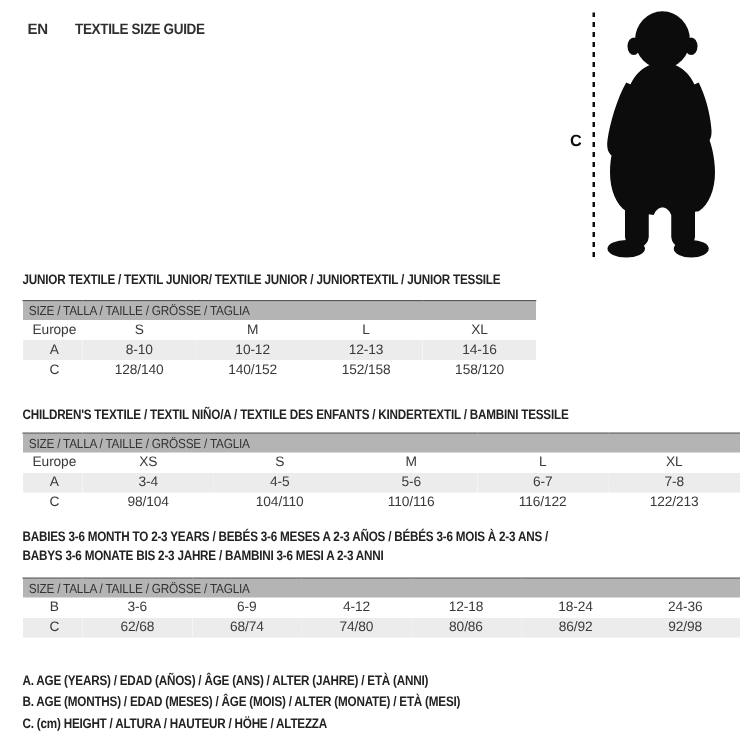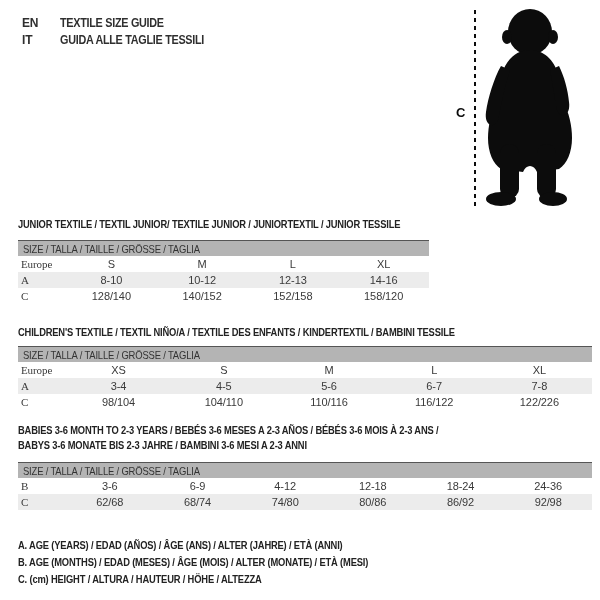--- a/index.html
+++ b/index.html
@@ -32,21 +32,21 @@
     position:absolute;left:18px;font-size:11px;font-weight:bold;color:#222;
     white-space:nowrap;letter-spacing:-0.2px;transform:scaleX(0.85);transform-origin:0 0;
     line-height:15px;
   }
   
   table.size-table{
     position:absolute;left:18px;border-collapse:collapse;table-layout:fixed;
     font-size:11px;color:#3a3a3a;border-top:1px solid var(--table-top-line);
   }
   .size-table td{height:16px;padding:0;text-align:center;letter-spacing:-0.1px;overflow:hidden;}
-  .size-table td.lbl{text-align:left;padding-left:3px;font-family:Liberation Serif, serif;}
+  .size-table td.lbl{text-align:center;padding-left:3px;}
   .size-table td.bar{background:var(--size-bar-bg);text-align:left;padding-left:5px;height:15px;color:#333;}
   .size-table td.bar span{display:inline-block;white-space:nowrap;font-size:10.5px;letter-spacing:-0.2px;transform:scaleX(0.9);transform-origin:0 50%;}
   .size-table tr.alt td{background:var(--row-alt-bg);}
   .t-junior{top:240px;width:411px;}
   .t-children{top:346px;width:574px;}
   .t-babies{top:462px;width:574px;}
   .h-junior{top:217px;}
   .h-children{top:325px;}
   .h-babies{top:423px;}
   
@@ -54,24 +54,20 @@
   .footnote{height:17.2px;font-size:11px;font-weight:bold;color:#222;white-space:nowrap;
     letter-spacing:-0.2px;transform:scaleX(0.85);transform-origin:0 50%;display:flex;align-items:center;}
 </style>
 </head>
 <body>
 
 <div class="lang-block">
   <div class="lang-row">
     <span class="lang-code">EN</span>
     <span class="lang-label">TEXTILE SIZE GUIDE</span>
-  </div>
-  <div class="lang-row">
-    <span class="lang-code">IT</span>
-    <span class="lang-label">GUIDA ALLE TAGLIE TESSILI</span>
   </div>
 </div>
 
 <div class="measure-line"></div>
 <div class="measure-label">C</div>
 <svg class="baby-svg" width="92" height="202" viewBox="0 0 90 202" xmlns="http://www.w3.org/2000/svg">
   <g fill="#0c0c0c">
     <ellipse cx="46" cy="26" rx="22" ry="23"></ellipse>
     <ellipse cx="23" cy="31" rx="5" ry="7"></ellipse>
     <ellipse cx="69" cy="31" rx="5" ry="7"></ellipse>
@@ -152,21 +148,21 @@
     <td>5-6</td>
     <td>6-7</td>
     <td>7-8</td>
   </tr>
   <tr>
     <td class="lbl">C</td>
     <td>98/104</td>
     <td>104/110</td>
     <td>110/116</td>
     <td>116/122</td>
-    <td>122/226</td>
+    <td>122/213</td>
   </tr>
 </tbody>
   </table>
 
 <div class="heading h-babies">
   <div>BABIES 3-6 MONTH TO 2-3 YEARS / BEBÉS 3-6 MESES A 2-3 AÑOS / BÉBÉS 3-6 MOIS À 2-3 ANS /</div>
   <div>BABYS 3-6 MONATE BIS 2-3 JAHRE / BAMBINI 3-6 MESI A 2-3 ANNI</div>
 </div>
 <table class="size-table t-babies">
   <colgroup>

